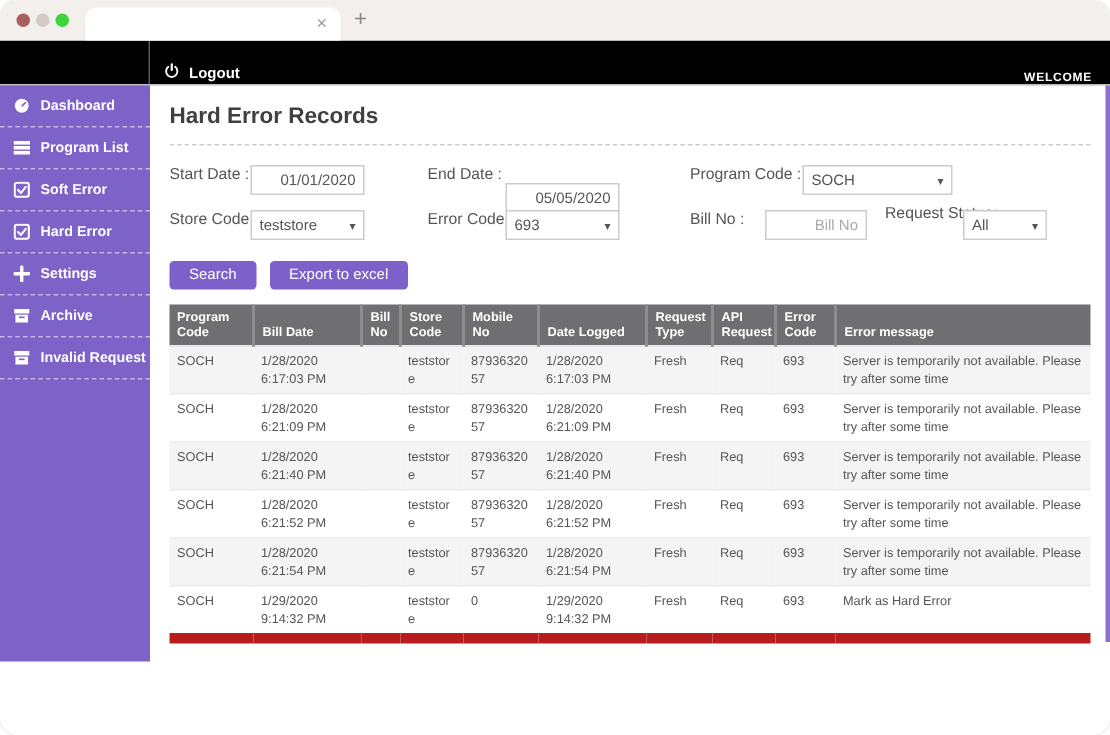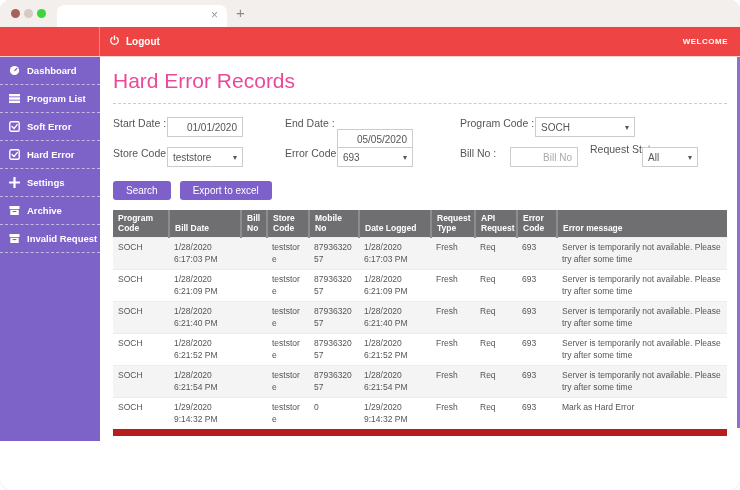--- a/index.html
+++ b/index.html
@@ -12,38 +12,38 @@
   .dot{position:absolute;top:9px;width:9px;height:9px;border-radius:50%;}
   .dot.red{left:11px;background:#a9605c;}
   .dot.yellow{left:24px;background:#d4ccc2;}
   .dot.green{left:37px;background:#3ed43e;}
   .tab{position:absolute;left:57px;top:5px;width:170px;height:22px;background:#fff;
     border-radius:7px 7px 0 0;}
   .tab-close{position:absolute;right:9px;top:3px;color:#9a9a9a;font-size:12px;line-height:14px;cursor:default;}
   .newtab{position:absolute;left:236px;top:4px;color:#8a8a8a;font-size:15px;line-height:18px;}
 
   
-  .topbar{height:30px;background:#ef4444;display:flex;align-items:center;
+  .topbar{height:30px;background:#000000;display:flex;align-items:flex-end;
     border-bottom:1px solid rgba(255,255,255,.75);box-sizing:border-box;}
   .topbar-left{width:100px;height:100%;border-right:1px solid rgba(255,255,255,.35);box-sizing:border-box;}
   .logout{display:flex;align-items:center;gap:6px;color:#fff;font-size:10px;font-weight:bold;
     margin-left:9px;cursor:pointer;}
   .welcome{margin-left:auto;margin-right:12px;color:#fff;font-size:8px;font-weight:bold;letter-spacing:.5px;padding-left:40px;}
 
   
   .appbody{position:relative;display:flex;height:384px;}
   .right-strip{position:absolute;right:0;top:0;width:3px;height:371px;background:#8b72ce;}
 
   .sidebar{width:100px;background:#7d63c8;flex:none;}
   .side-item{height:27px;display:flex;align-items:center;gap:7px;padding-left:9px;
     border-bottom:1px dashed rgba(255,255,255,.55);color:#fff;font-size:9.5px;font-weight:bold;cursor:pointer;}
   .side-item .ic{flex:none;display:flex;align-items:center;}
 
   .content{flex:1;background:#fff;padding:8px 13px 0;box-sizing:border-box;overflow:hidden;}
-  h1{font-size:21px;font-weight:400;color:#ec4899;margin:4px 0 10px;}
+  h1{font-size:15px;font-weight:700;color:#404040;margin:4px 0 10px;}
   .title-sep{border-top:1px dashed #ccc;margin-bottom:13px;}
 
   
   .filters{position:relative;height:60px;font-size:10.5px;color:#555;}
   .fg{position:absolute;display:flex;align-items:center;}
   .fg label{white-space:nowrap;}
   .tb,.sel{box-sizing:border-box;height:20px;border:1px solid #ccc;background:#fff;
     font-family:"Liberation Sans",sans-serif;font-size:10px;color:#555;padding:0 5px;text-align:right;}
   .tb{outline:none;}
   .tb::placeholder{color:#aaa;}

